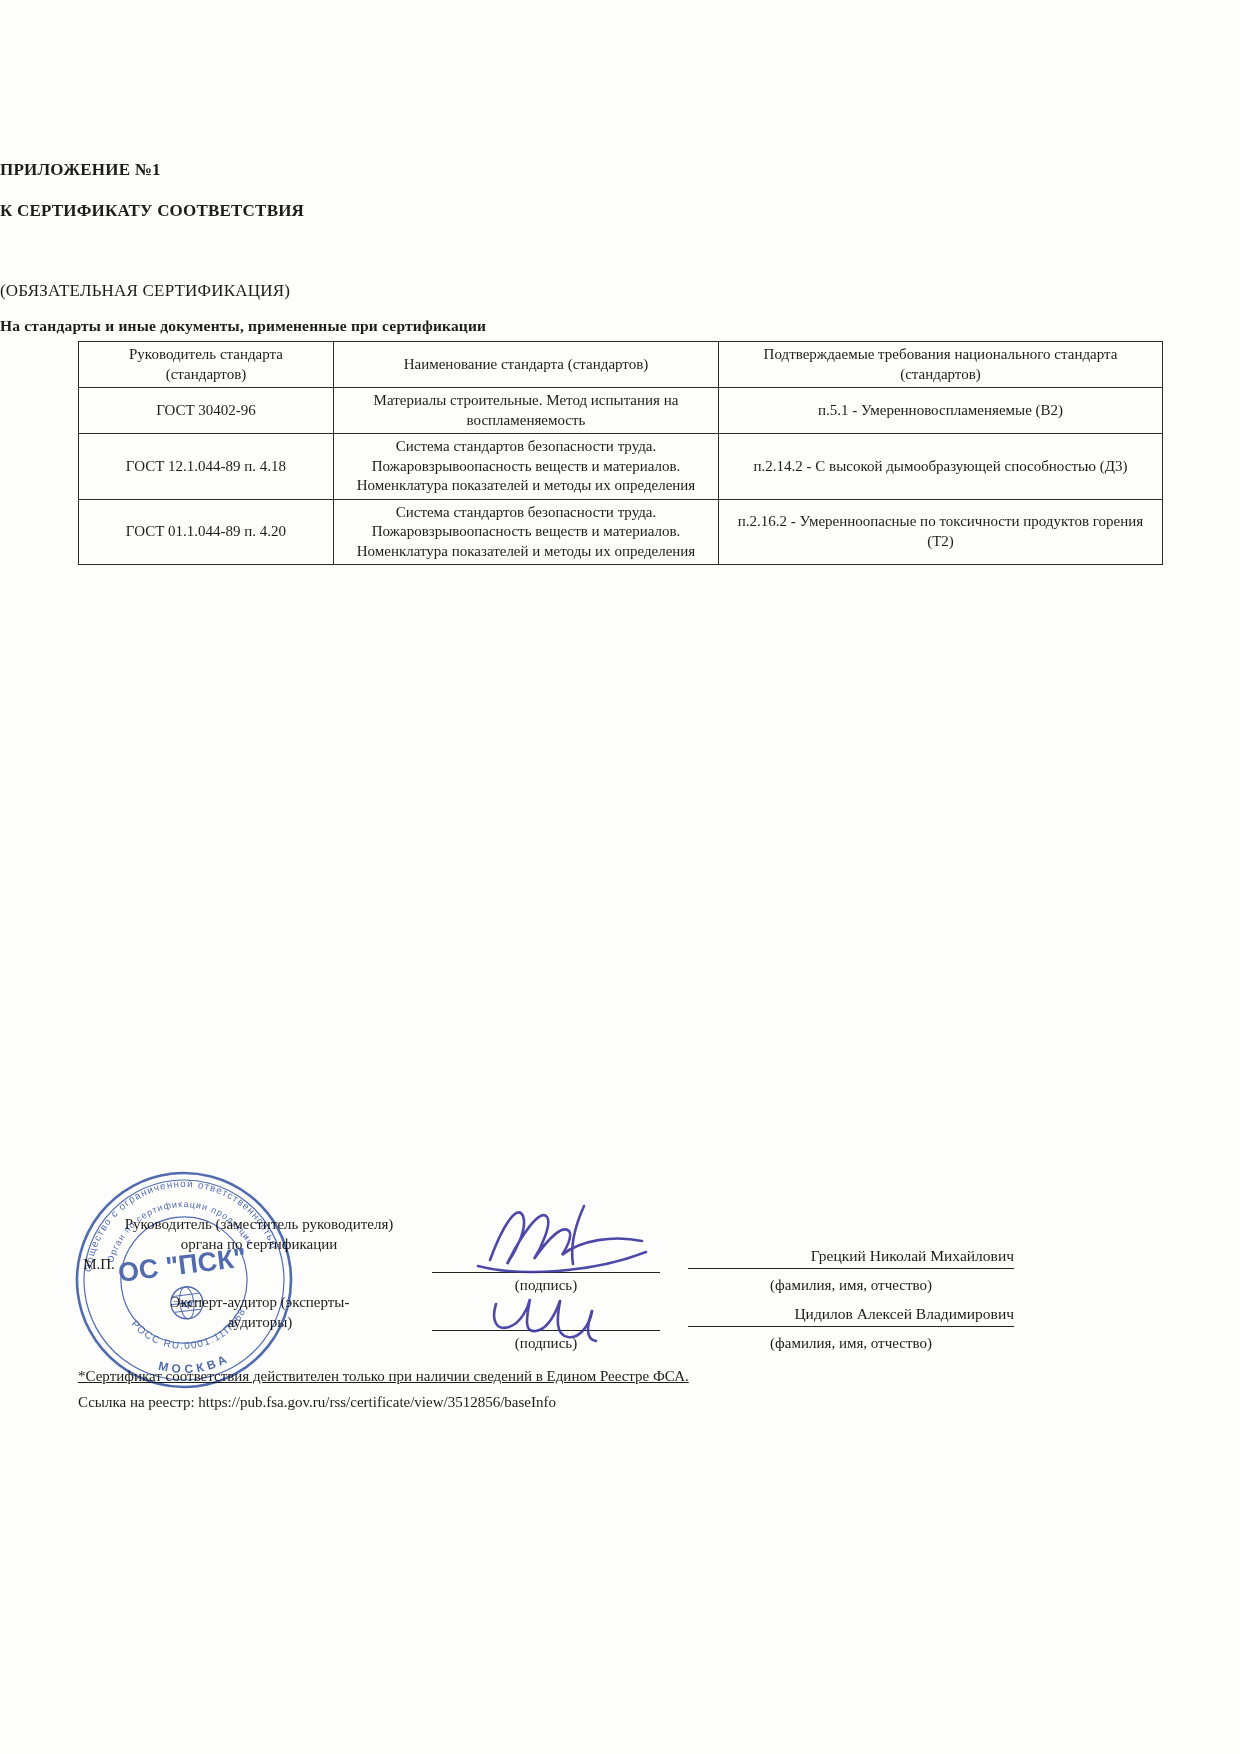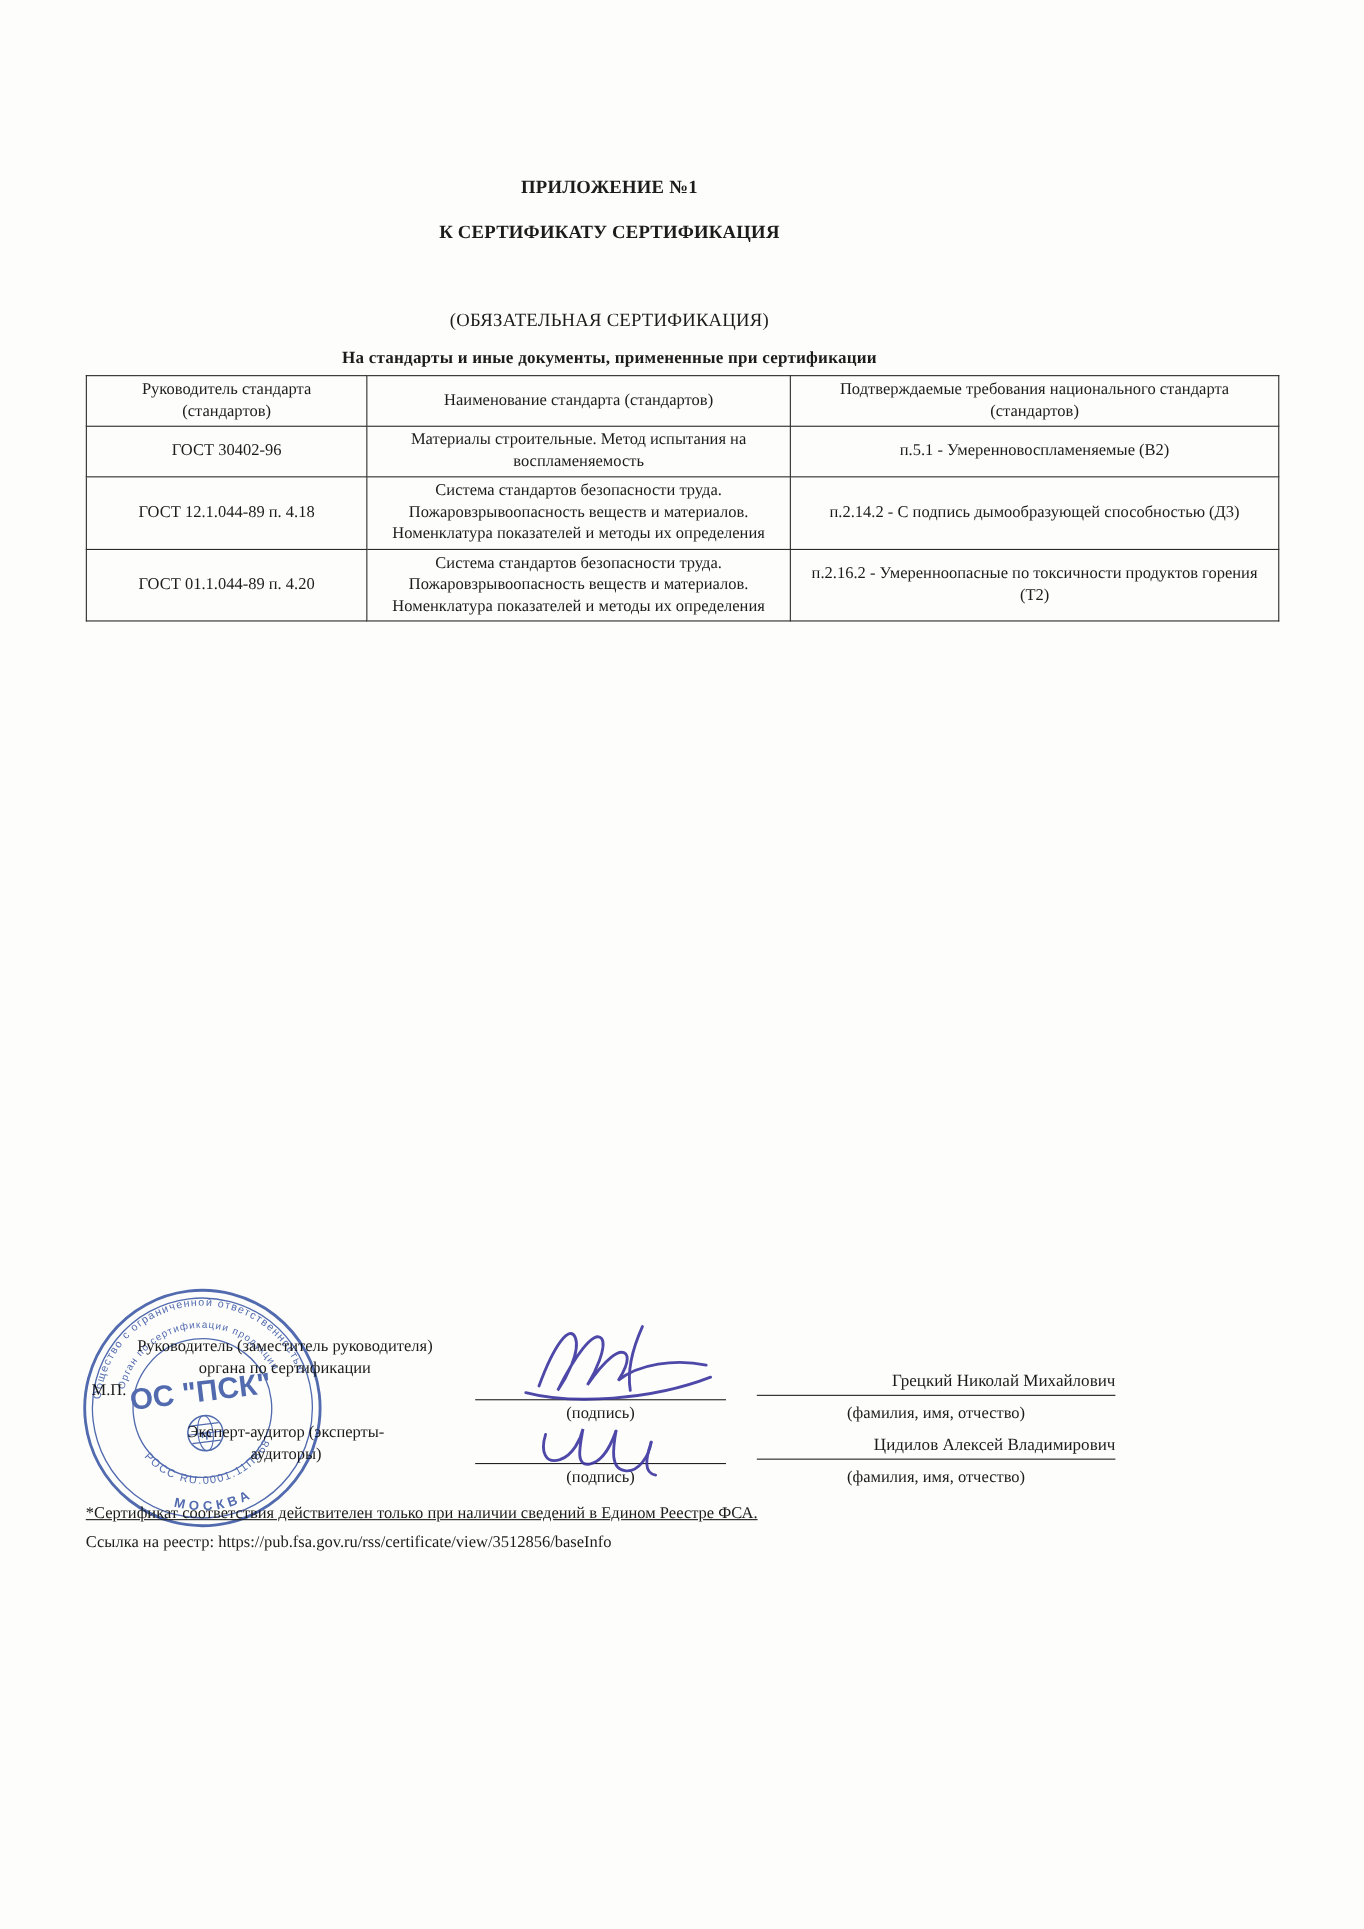--- a/index.html
+++ b/index.html
@@ -7,21 +7,21 @@
   .page {
     position:relative;
     width:1240px; height:1754px;
     background:#fdfdfb;
     font-family:"Liberation Serif", serif;
     color:#1c1c1c;
     overflow:hidden;
   }
   .head-line {
     position:absolute; left:0; width:1108px;
-    text-align:center; font-size:17px; letter-spacing:.2px;
+    text-align:left; font-size:17px; letter-spacing:.2px;
   }
   .bold { font-weight:bold; }
   .underline { text-decoration:underline; text-underline-offset:3px; }
   .caption { font-size:15.5px; font-weight:bold; }
 
   table.standards {
     position:absolute; top:341px; left:78px; width:1084px;
     border-collapse:collapse; table-layout:fixed;
   }
   table.standards col.c1 { width:255px; }
@@ -54,21 +54,21 @@
     transform:rotate(-7deg); opacity:.88; mix-blend-mode:multiply;
   }
   .sig-ink { position:absolute; opacity:.9; }
 </style>
 </head>
 <body>
 
 <div class="page">
 
   <div class="head-line bold" style="top:160px">ПРИЛОЖЕНИЕ №1</div>
-  <div class="head-line bold" style="top:201px">К СЕРТИФИКАТУ СЕРТИФИКАЦИЯ</div>
+  <div class="head-line bold" style="top:201px">К СЕРТИФИКАТУ СООТВЕТСТВИЯ</div>
   <div class="head-line caption" style="top:317px">На стандарты и иные документы, примененные при сертификации</div>
   <div class="head-line" style="top:281px">(ОБЯЗАТЕЛЬНАЯ СЕРТИФИКАЦИЯ)</div>
 
   <table class="standards">
     <colgroup>
         <col class="c1">
         <col class="c2">
         <col class="c3">
       </colgroup>
     <thead>
@@ -80,21 +80,21 @@
     </thead>
     <tbody>
       <tr>
         <td>ГОСТ 30402-96</td>
         <td>Материалы строительные. Метод испытания на воспламеняемость</td>
         <td>п.5.1 - Умеренновоспламеняемые (В2)</td>
       </tr>
       <tr>
         <td>ГОСТ 12.1.044-89 п. 4.18</td>
         <td>Система стандартов безопасности труда. Пожаровзрывоопасность веществ и материалов. Номенклатура показателей и методы их определения</td>
-        <td>п.2.14.2 - С подпись дымообразующей способностью (Д3)</td>
+        <td>п.2.14.2 - С высокой дымообразующей способностью (Д3)</td>
       </tr>
       <tr>
         <td>ГОСТ 01.1.044-89 п. 4.20</td>
         <td>Система стандартов безопасности труда. Пожаровзрывоопасность веществ и материалов. Номенклатура показателей и методы их определения</td>
         <td>п.2.16.2 - Умеренноопасные по токсичности продуктов горения (Т2)</td>
       </tr>
     </tbody>
   </table>
 
   <div class="sig-label" style="left:106px; top:1214px; width:306px;">Руководитель (заместитель руководителя) органа по сертификации</div>

